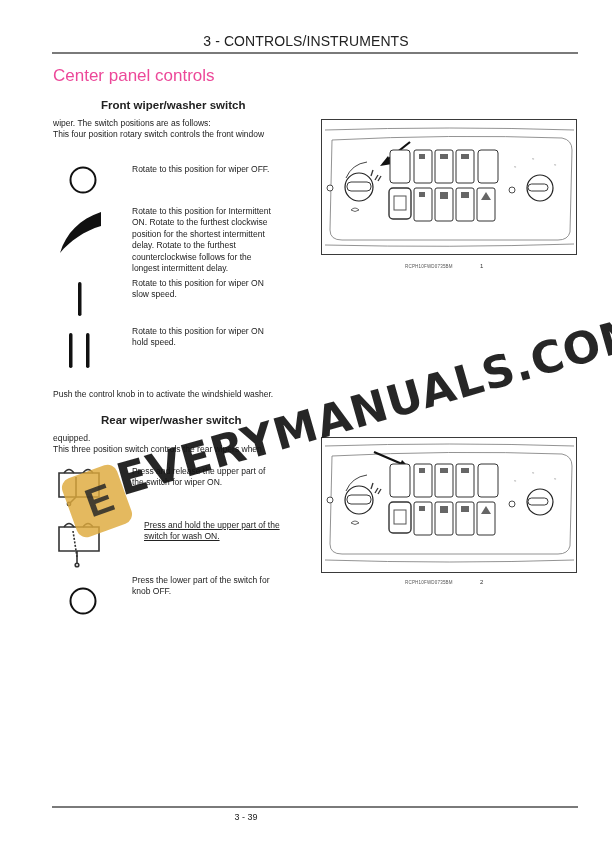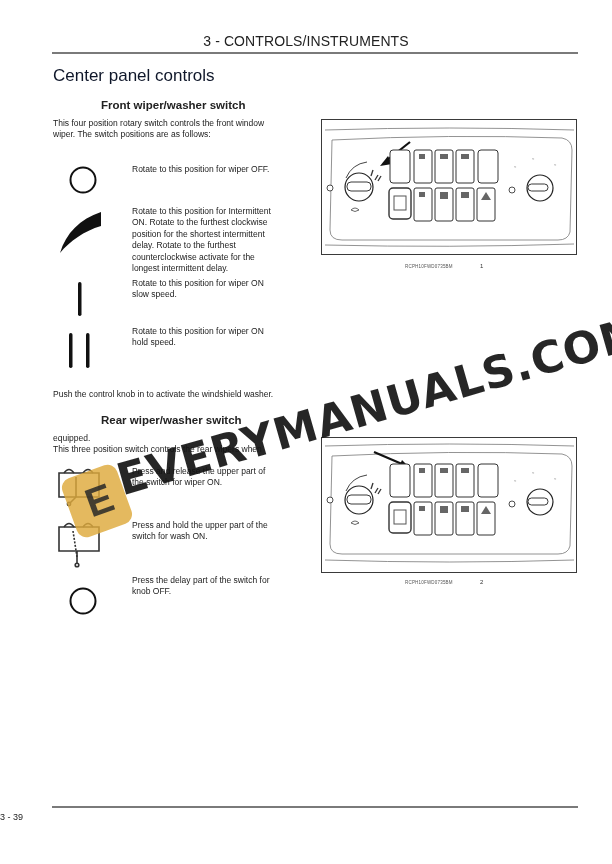--- a/index.html
+++ b/index.html
@@ -9,40 +9,40 @@
     }
     .abs { position: absolute; }
     .running-head {
       left: 0; width: 612px; top: 33px; text-align: center;
       font-size: 14px; letter-spacing: 0.1px; color: #222;
     }
     .rule {
       left: 52px; width: 526px; height: 2px; background: #7a7a7a;
     }
     .page-title {
-      left: 53px; top: 66px; font-size: 17px; color: #0f172a; font-weight: normal; text-align: right;
+      left: 53px; top: 66px; font-size: 17px; color: #ec4899; font-weight: normal; text-align: right;
     }
     .section-title {
       left: 53px; font-size: 11.5px; font-weight: bold; color: #222; padding-left: 48px;
     }
     .body-text {
       font-size: 8.5px; line-height: 11.4px; color: #222;
     }
     .icon-box { position: absolute; }
     .figure {
       position: absolute; left: 321px; width: 256px; height: 136px;
       border: 1.5px solid #3a3a3a; background: #fff; box-sizing: border-box;
       overflow: hidden;
     }
     .caption {
       position: absolute; font-size: 4.5px; color: #555; letter-spacing: 0.2px;
     }
     .caption-num { position: absolute; font-size: 6px; color: #333; }
     .footer-num {
-      left: 0; width: 492px; top: 812px; text-align: left; font-size: 9px; color: #222;
+      left: 0; width: 492px; top: 812px; text-align: center; font-size: 9px; color: #222;
     }
     .watermark {
       left: 100px; top: 420px; font-size: 44px; font-weight: bold;
       color: rgba(20,20,20,0.92); transform: rotate(-16deg); transform-origin: left center;
       letter-spacing: 1px; white-space: nowrap; font-family: "DejaVu Sans", sans-serif;
     }
     .wm-logo {
       left: 68px; top: 470px; width: 58px; height: 62px;
       background: rgba(222,170,60,0.82); border-radius: 10px;
       transform: rotate(-20deg);
@@ -51,40 +51,40 @@
 </head>
 <body>
 
 <div class="abs running-head">3 - CONTROLS/INSTRUMENTS</div>
 <div class="abs rule" style="top:52px"></div>
 
 <div class="abs page-title">Center panel controls</div>
 
 <div class="abs section-title" style="top:99px">Front wiper/washer switch</div>
 <div class="abs body-text" style="left:53px; top:118px;">
+  <div>wiper.  The switch positions are as follows:</div>
   <div>This four position rotary switch controls the front window</div>
-  <div>wiper.  The switch positions are as follows:</div>
 </div>
 
 <svg class="icon-box" style="left:67px; top:164px" width="32" height="32">
   <circle cx="16" cy="16" r="12.5" fill="none" stroke="#111" stroke-width="2"></circle>
 </svg>
 <div class="abs body-text" style="left:132px; top:152px;margin-top:12px;">
   <div>Rotate to this position for wiper OFF.</div>
 </div>
 
 <svg class="icon-box" style="left:56px; top:207px" width="50" height="50">
   <path d="M4 46 C 10 26, 24 12, 45 5 L 45 19 C 28 24, 14 34, 4 46 Z" fill="#111"></path>
 </svg>
 <div class="abs body-text" style="left:132px; top:206px;">
   <div>Rotate to this position for Intermittent</div>
   <div>ON. Rotate to the furthest clockwise</div>
   <div>position for the shortest intermittent</div>
   <div>delay.  Rotate to the furthest</div>
-  <div>counterclockwise activate for the</div>
+  <div>counterclockwise follows for the</div>
   <div>longest intermittent delay.</div>
 </div>
 
 <svg class="icon-box" style="left:74px; top:280px" width="12" height="40">
   <rect x="4" y="2" width="3.5" height="34" rx="1.7" fill="#111"></rect>
 </svg>
 <div class="abs body-text" style="left:132px; top:278px;">
   <div>Rotate to this position for wiper ON</div>
   <div>slow speed.</div>
 </div>
@@ -186,30 +186,30 @@
 <svg class="icon-box" style="left:56px; top:517px" width="46" height="52">
   <g fill="none" stroke="#333" stroke-width="1.6">
     <path d="M3 10 h40 v24 h-40 z"></path>
     <path d="M8 10 q5 -7 10 0"></path>
     <path d="M27 10 q5 -7 10 0"></path>
     <line x1="17" y1="14" x2="21" y2="40" stroke-dasharray="2 1.5"></line>
     <line x1="21" y1="34" x2="21" y2="46"></line>
     <circle cx="21" cy="48" r="1.8"></circle>
   </g>
 </svg>
-<div class="abs body-text" style="left:132px; top:520px;">
+<div class="abs body-text" style="left:144px; top:520px;text-decoration:underline;">
   <div>Press and hold the upper part of the</div>
   <div>switch for wash ON.</div>
 </div>
 
 <svg class="icon-box" style="left:67px; top:585px" width="32" height="32">
   <circle cx="16" cy="16" r="12.5" fill="none" stroke="#111" stroke-width="2"></circle>
 </svg>
 <div class="abs body-text" style="left:132px; top:575px;">
-  <div>Press the delay part of the switch for</div>
+  <div>Press the lower part of the switch for</div>
   <div>knob OFF.</div>
 </div>
 
 <div class="figure" style="top:437px">
   <svg width="256" height="136">
     <g fill="none" stroke="#777" stroke-width="0.8">
       <path d="M3 8 Q128 4 252 8"></path>
       <path d="M10 18 Q128 12 240 16 Q250 18 250 28 L248 108 Q246 116 236 116 L20 116 Q8 116 8 106 Z"></path>
       <path d="M3 122 Q128 126 252 122"></path>
     </g>

